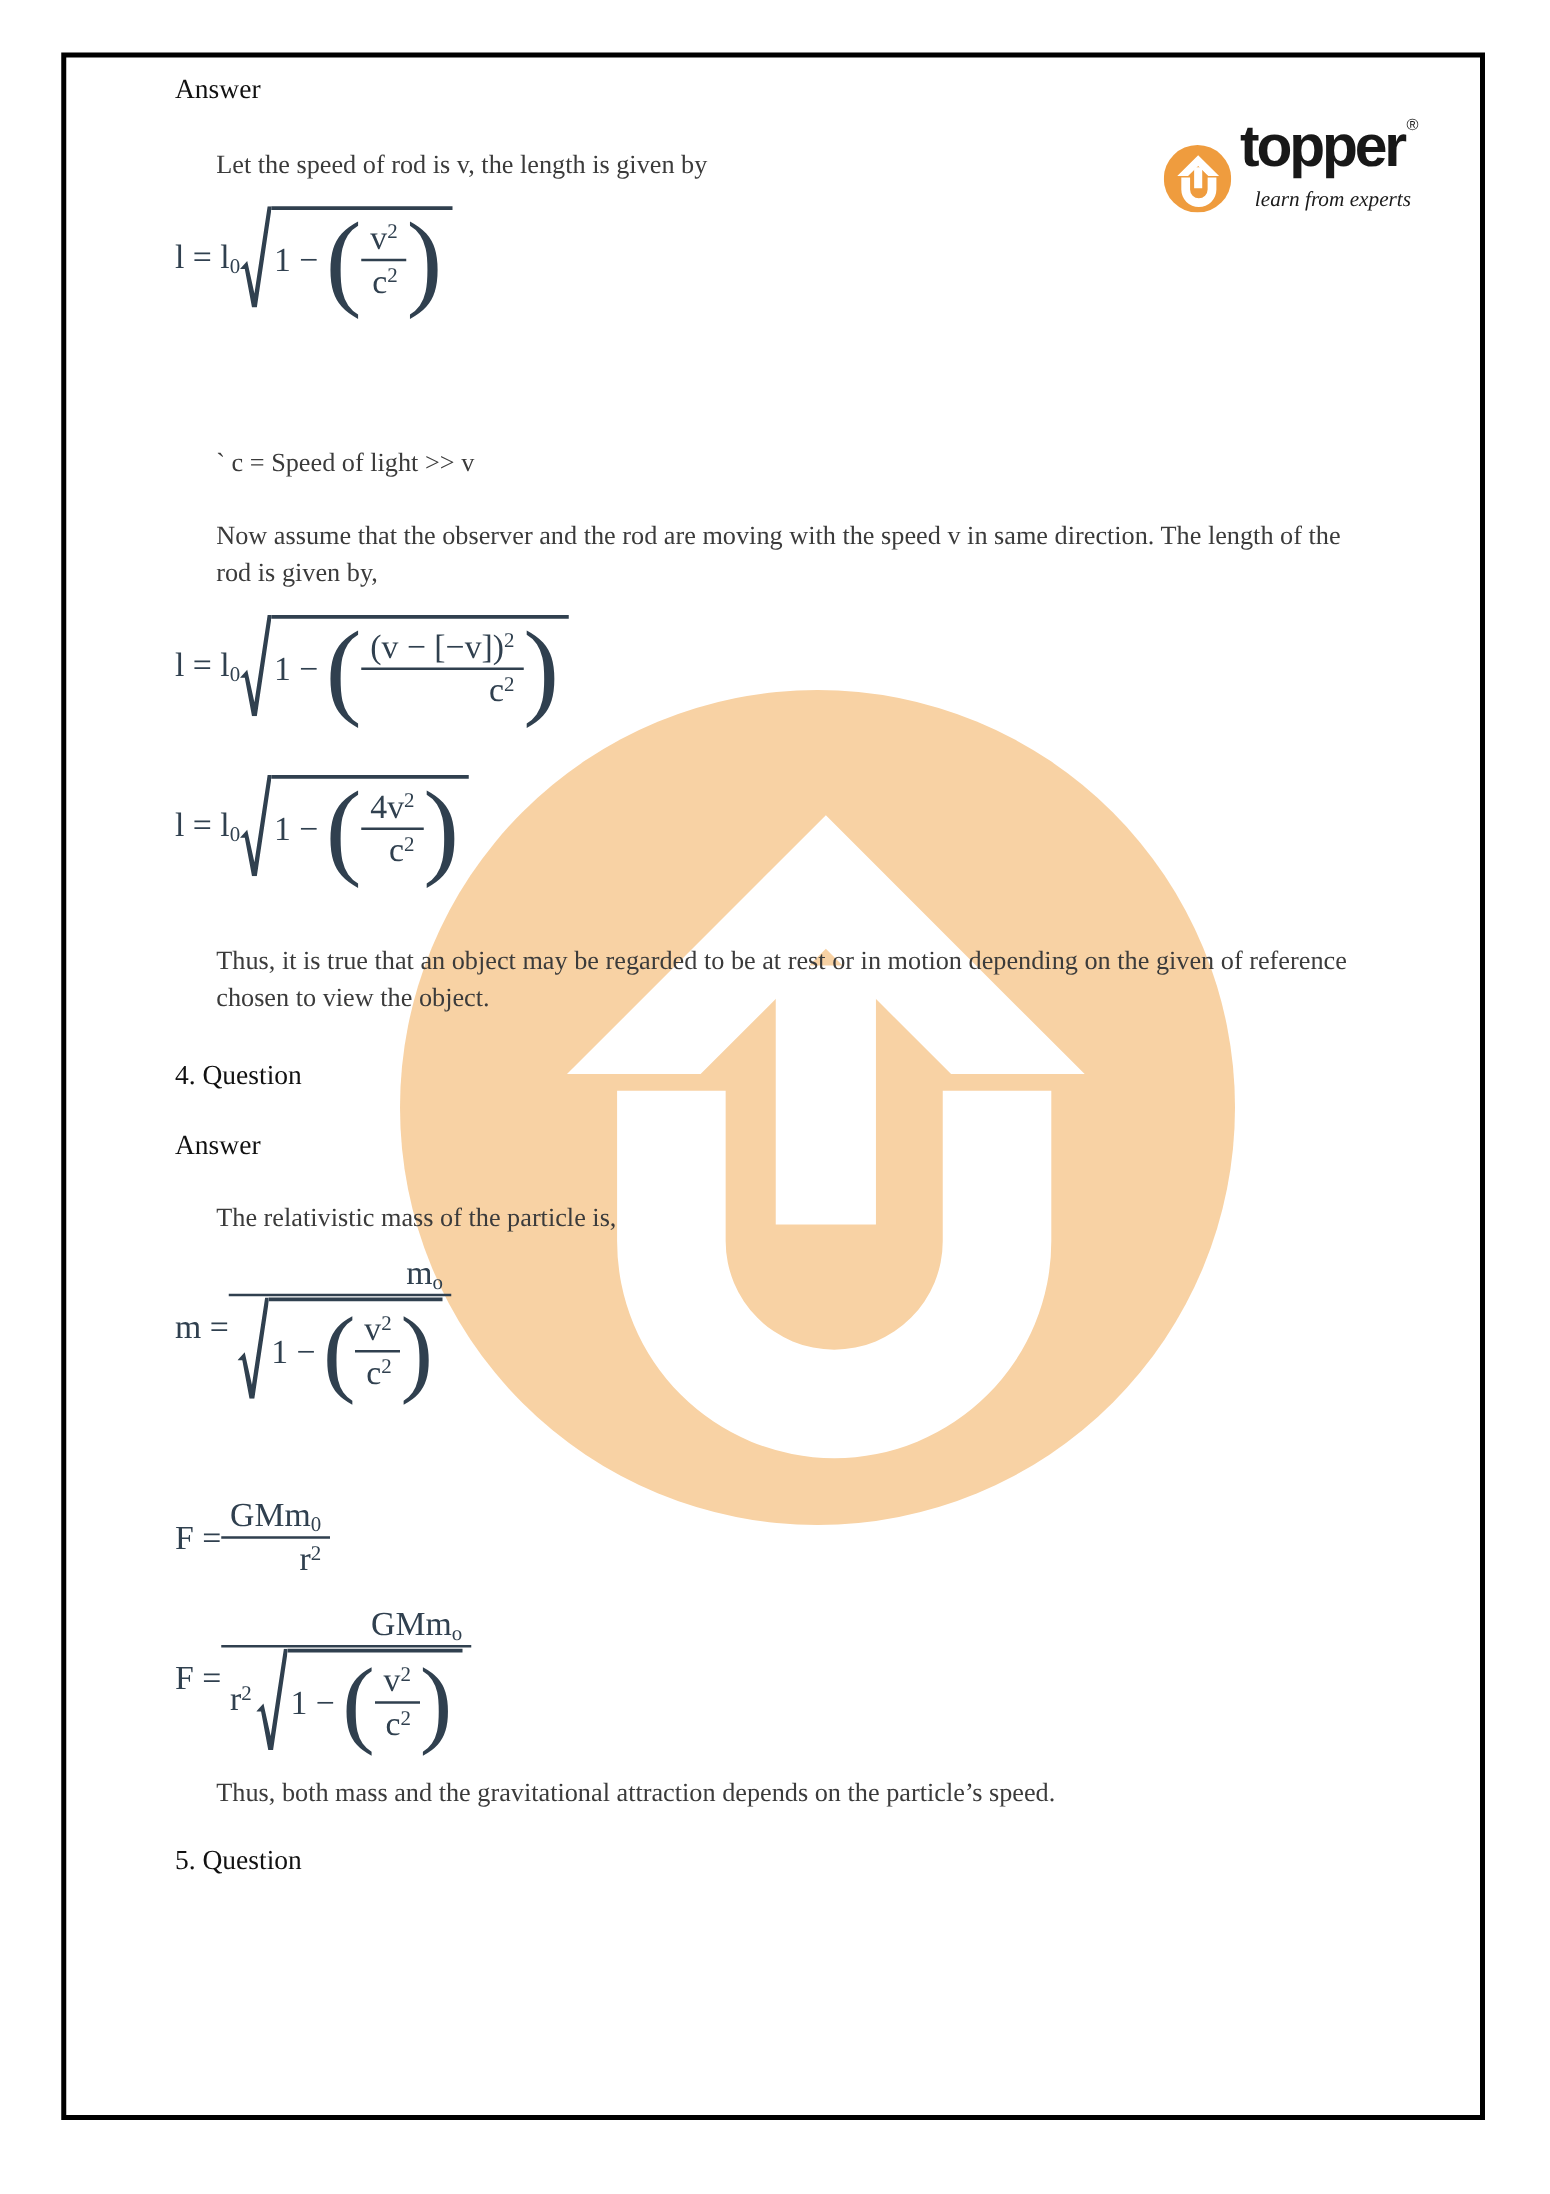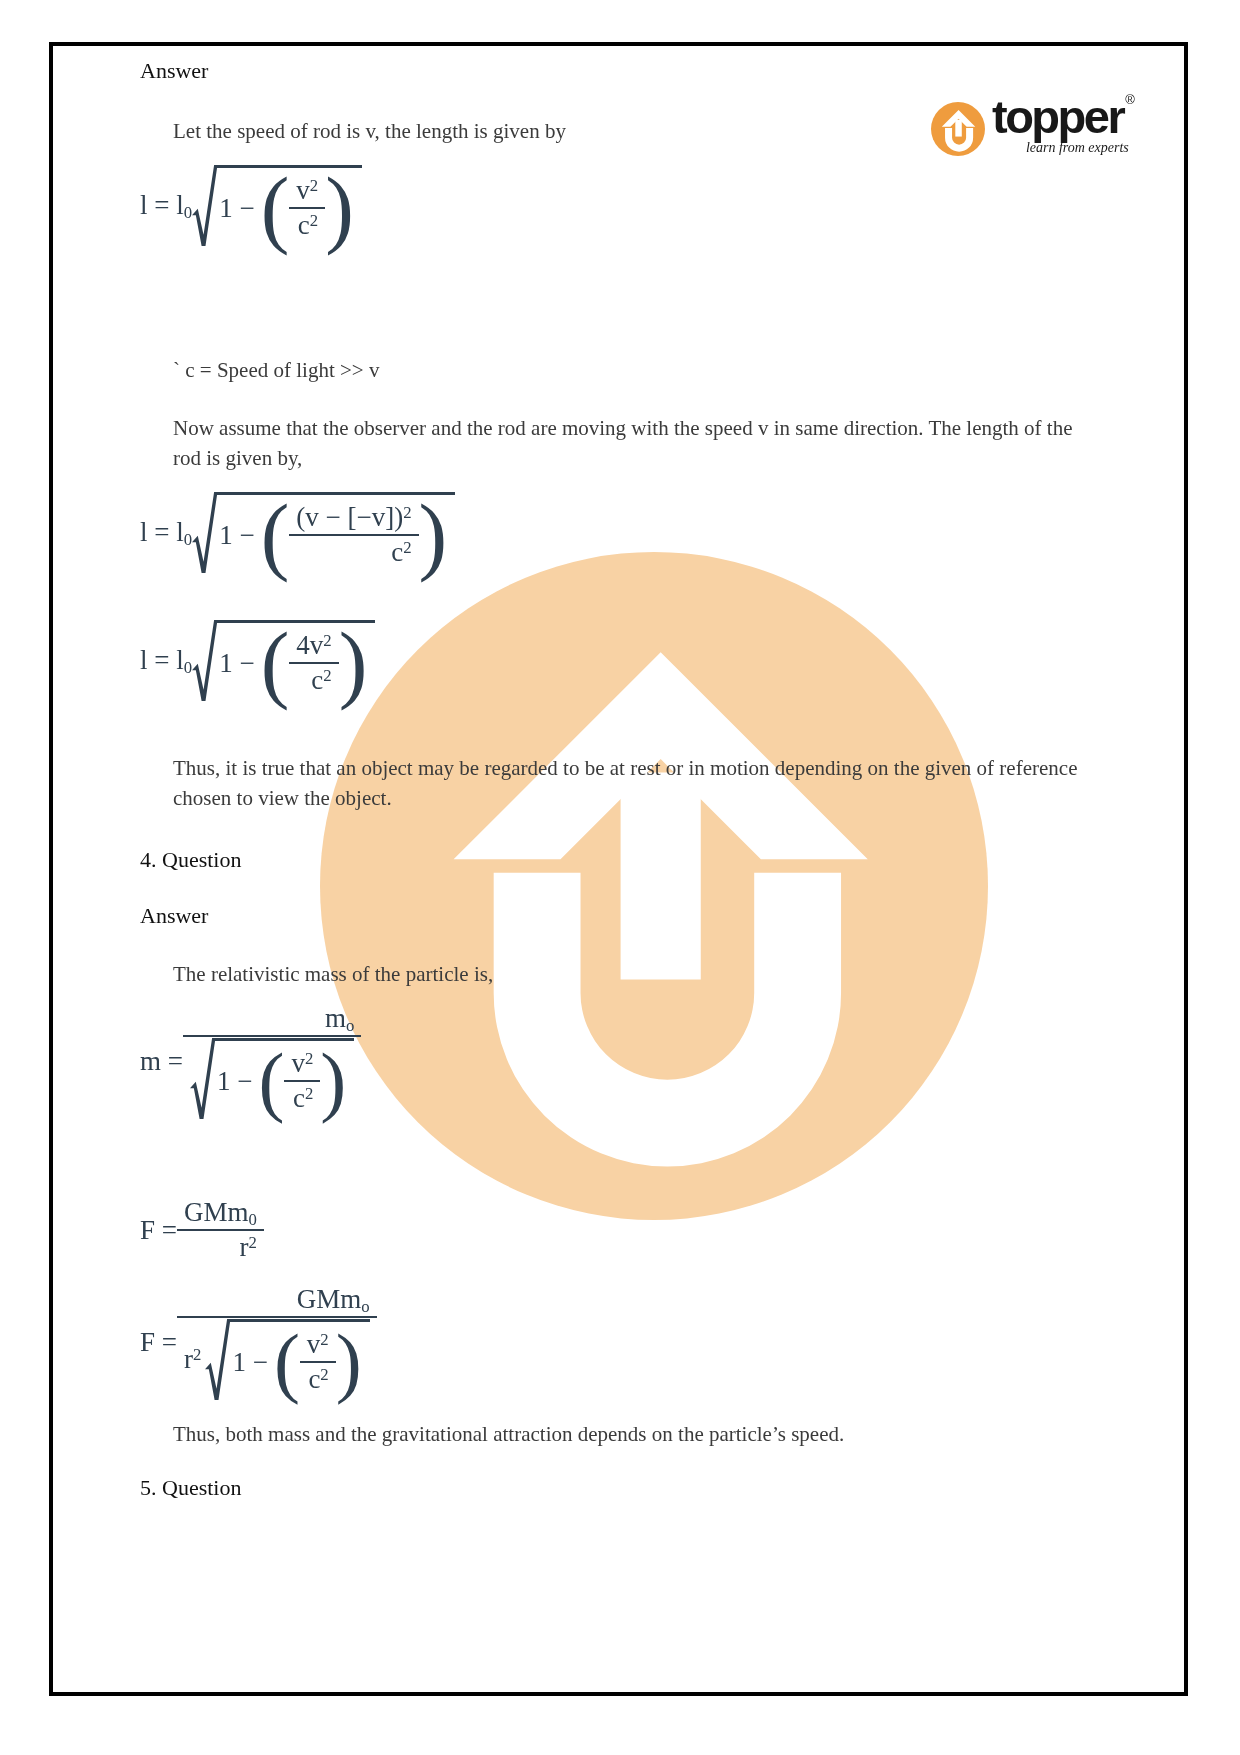--- a/index.html
+++ b/index.html
@@ -21,21 +21,21 @@
   
   .logo{position:absolute;left:931px;top:95px;display:flex;align-items:flex-end;gap:7px;z-index:2;}
   .logo-mono{width:54px;height:54px;flex:none;}
   .logo-mono svg{width:100%;height:100%;display:block;}
   .logo-circle{fill:var(--logo-orange,#ef9c3e);}
   .logo-text{display:flex;flex-direction:column;align-items:flex-end;}
   .brand-row{display:flex;align-items:flex-start;line-height:1;}
   .brand{font-family:"Liberation Sans",sans-serif;font-weight:700;font-size:47px;
          letter-spacing:-2.5px;color:#181818;line-height:0.95;}
   .reg{font-family:"Liberation Sans",sans-serif;font-size:13px;color:#181818;margin-top:-2px;margin-left:2px;}
-  .tagline{font-style:italic;font-size:14px;color:#1a1a1a;margin-top:0;padding-right:6px;
+  .tagline{font-style:italic;font-size:17px;color:#1a1a1a;margin-top:10px;padding-right:6px;
            font-family:"Liberation Serif",serif;}
 
   
   .formula{position:absolute;left:140px;display:flex;align-items:center;
            color:var(--formula-ink,#30404f);font-size:27px;line-height:1.15;z-index:1;}
   .lhs{white-space:nowrap;text-align:center;}
   sub{font-size:0.62em;line-height:0;vertical-align:-0.25em;}
   sup{font-size:0.62em;line-height:0;vertical-align:0.5em;}
   .frac{display:inline-flex;flex-direction:column;text-align:right;vertical-align:middle;}
   .frac .num,.frac .den{padding:1px 7px;white-space:nowrap;}

